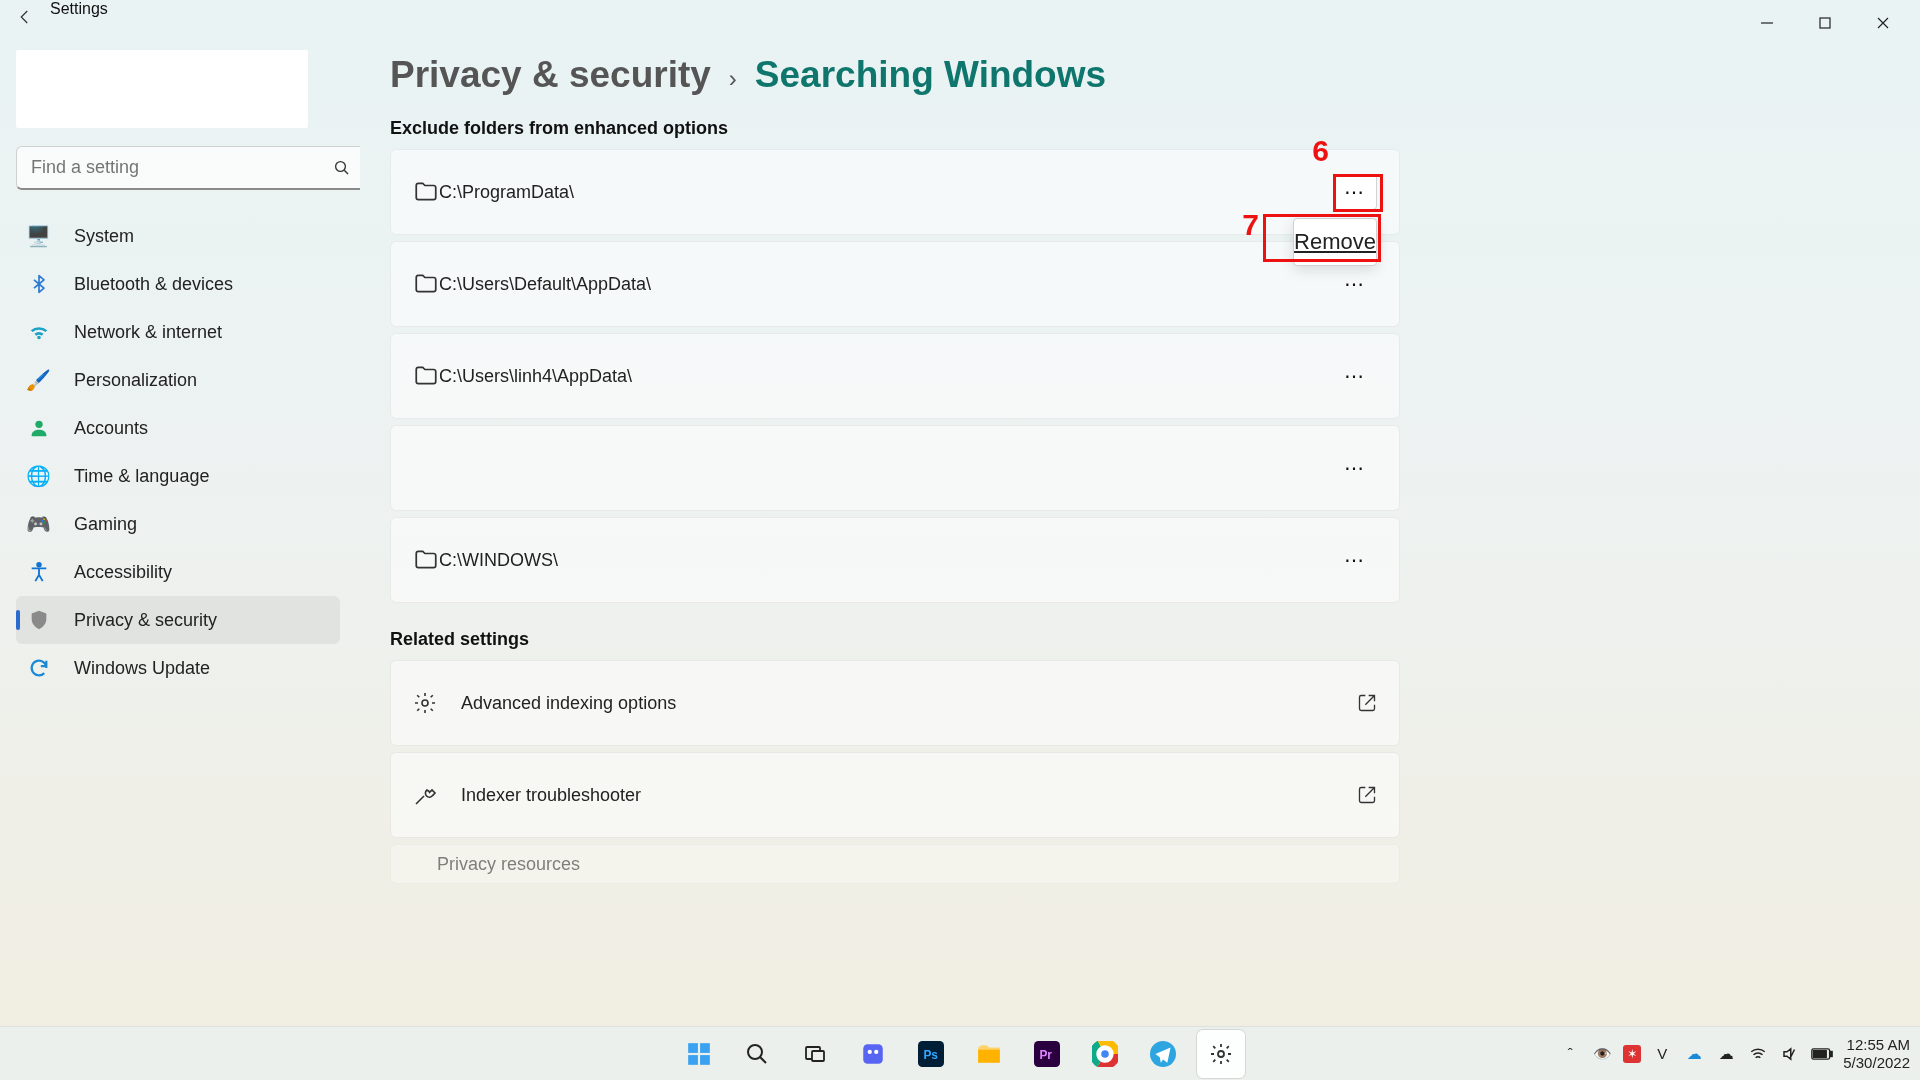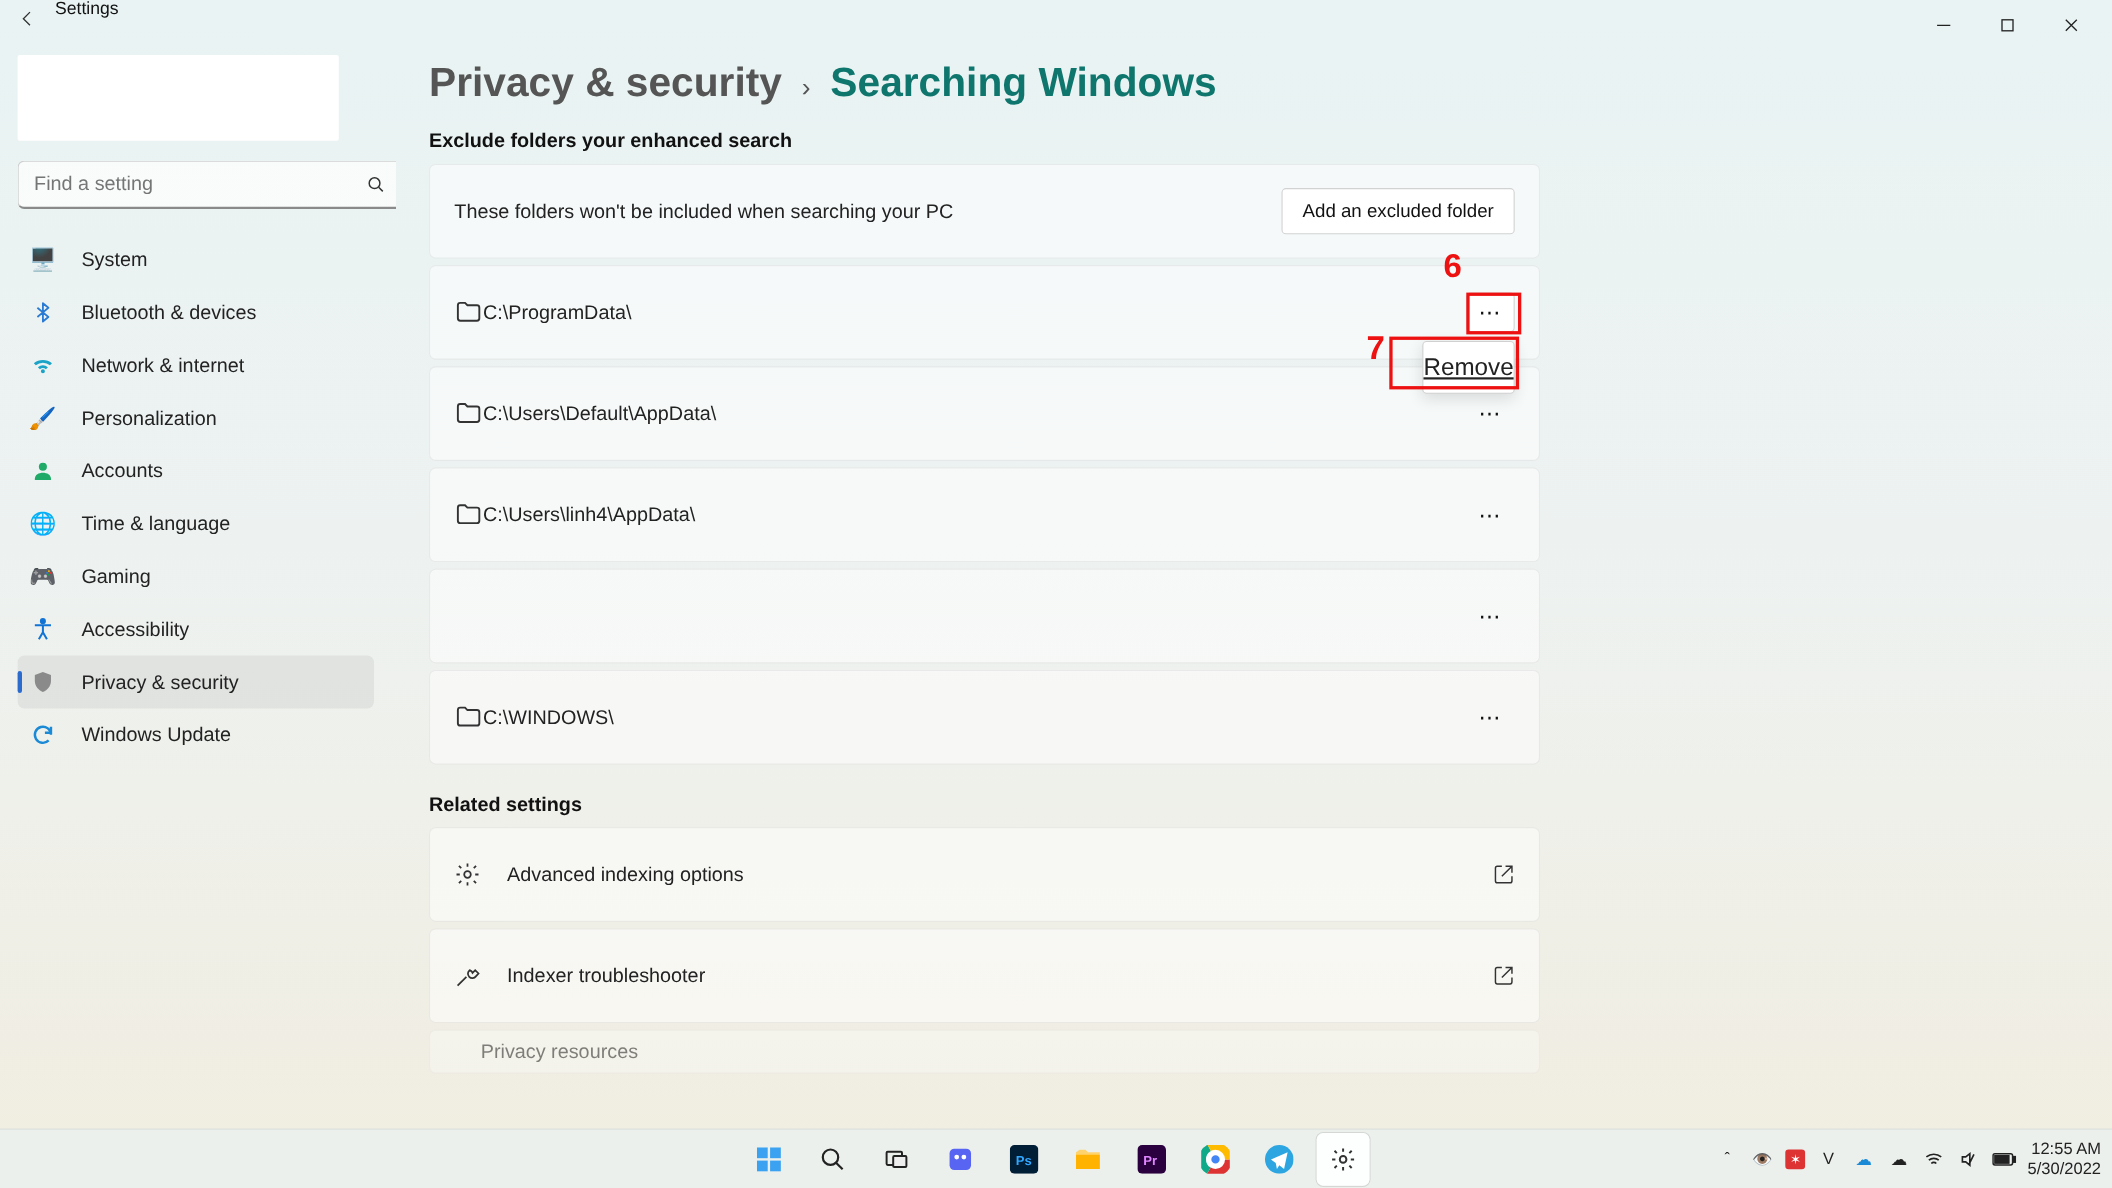--- a/index.html
+++ b/index.html
@@ -178,27 +178,23 @@
     </ul>
   </div>
 
   <div class="main">
     <div class="breadcrumb">
       <span class="bc1">Privacy &amp; security</span>
       <span class="chev">›</span>
       <span class="bc2">Searching Windows</span>
     </div>
 
-    <div class="section-title">Exclude folders your enhanced search</div>
+    <div class="section-title">Exclude folders from enhanced options</div>
 
     <div class="cards">
-      <div class="card header">
-        <span>These folders won't be included when searching your PC</span>
-        <button class="addbtn">Add an excluded folder</button>
-      </div>
 
       <div class="card" style="position:relative;">
         <div class="folder">
           <span class="ficon">
               <svg width="26" height="26" viewBox="0 0 24 24" fill="none" stroke="#333" stroke-width="1.6">
                 <path d="M3 6a2 2 0 012-2h4l2 2h8a2 2 0 012 2v9a2 2 0 01-2 2H5a2 2 0 01-2-2V6z"></path>
               </svg>
             </span>
           <span>C:\ProgramData\</span>
         </div>

